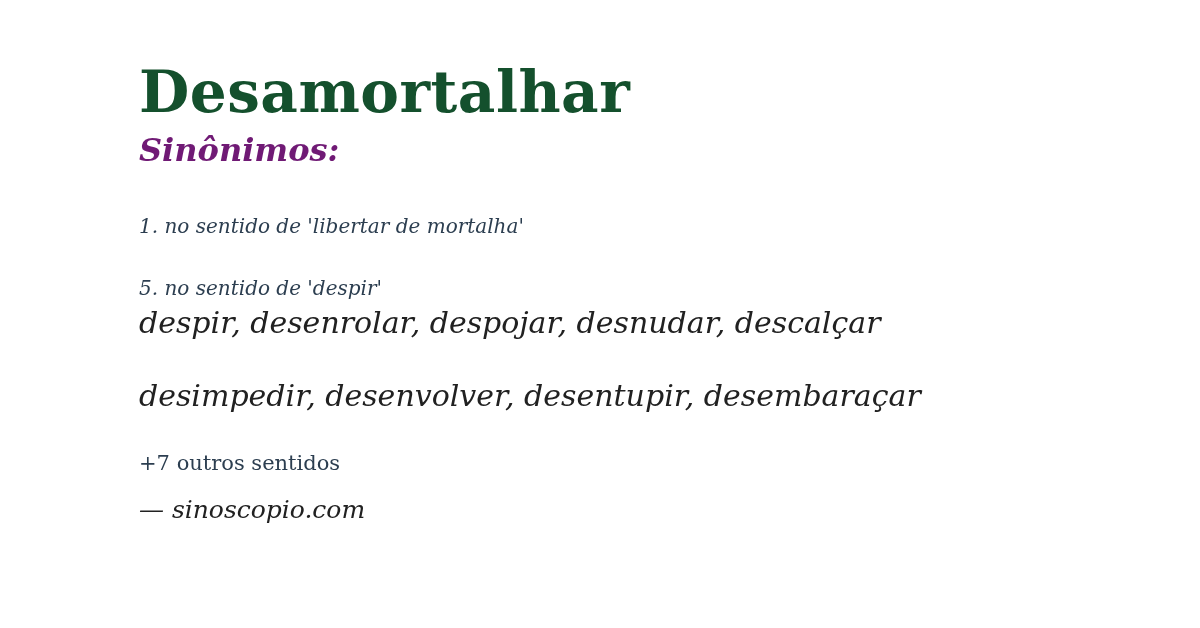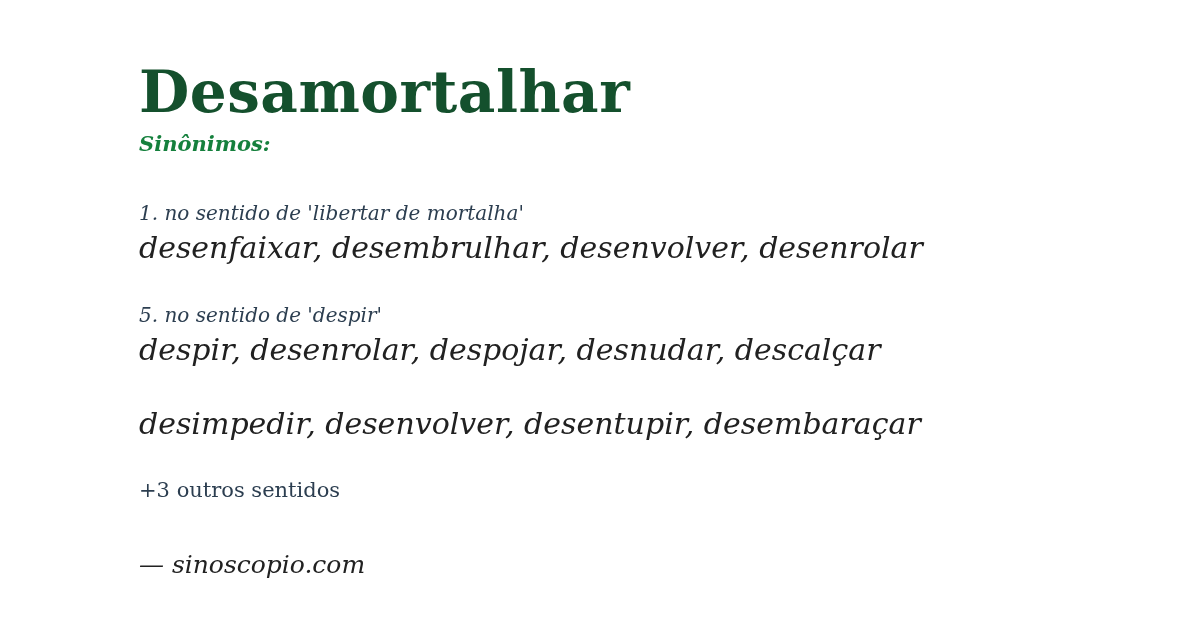--- a/index.html
+++ b/index.html
@@ -17,22 +17,22 @@
     padding: 62px 80px 0 139px;
   }
   .word-title {
     color: #14502d;
     font-size: 58px;
     font-weight: bold;
     line-height: 1.05;
     letter-spacing: 0.5px;
   }
   .subtitle {
-    color: #15803d;
-    font-size: 21px;
+    color: #701a75;
+    font-size: 32px;
     font-weight: bold;
     font-style: italic;
     margin-top: 8px;
   }
   .senses {
     margin-top: 44px;
   }
   .sense {
     margin-bottom: 36px;
     font-style: italic;
@@ -50,47 +50,46 @@
   }
   .more-senses {
     color: #2c3e50;
     font-size: 21px;
     margin-top: 18px;
   }
   .attribution {
     color: #212121;
     font-size: 25px;
     font-style: italic;
-    margin-top: 48px;
+    margin-top: 20px;
   }
 </style>
 </head>
 <body>
 
 <div class="card">
 
   <h1 class="word-title">Desamortalhar</h1>
 
   <div class="subtitle">Sinônimos:</div>
 
   <div class="senses">
 
     <div class="sense">
       <div class="sense-label">1. no sentido de 'libertar de mortalha'</div>
-      <div class="sense-synonyms">desenfaixar, desembrulhar, desenvolver, desenrolar</div>
     </div>
 
     <div class="sense">
       <div class="sense-label">5. no sentido de 'despir'</div>
       <div class="sense-synonyms">despir, desenrolar, despojar, desnudar, descalçar</div>
     </div>
 
     <div class="sense">
       <div class="sense-synonyms">desimpedir, desenvolver, desentupir, desembaraçar</div>
     </div>
 
   </div>
 
-  <div class="more-senses">+3 outros sentidos</div>
+  <div class="more-senses">+7 outros sentidos</div>
 
   <div class="attribution">— sinoscopio.com</div>
 
 </div>
 
 </body></html>

